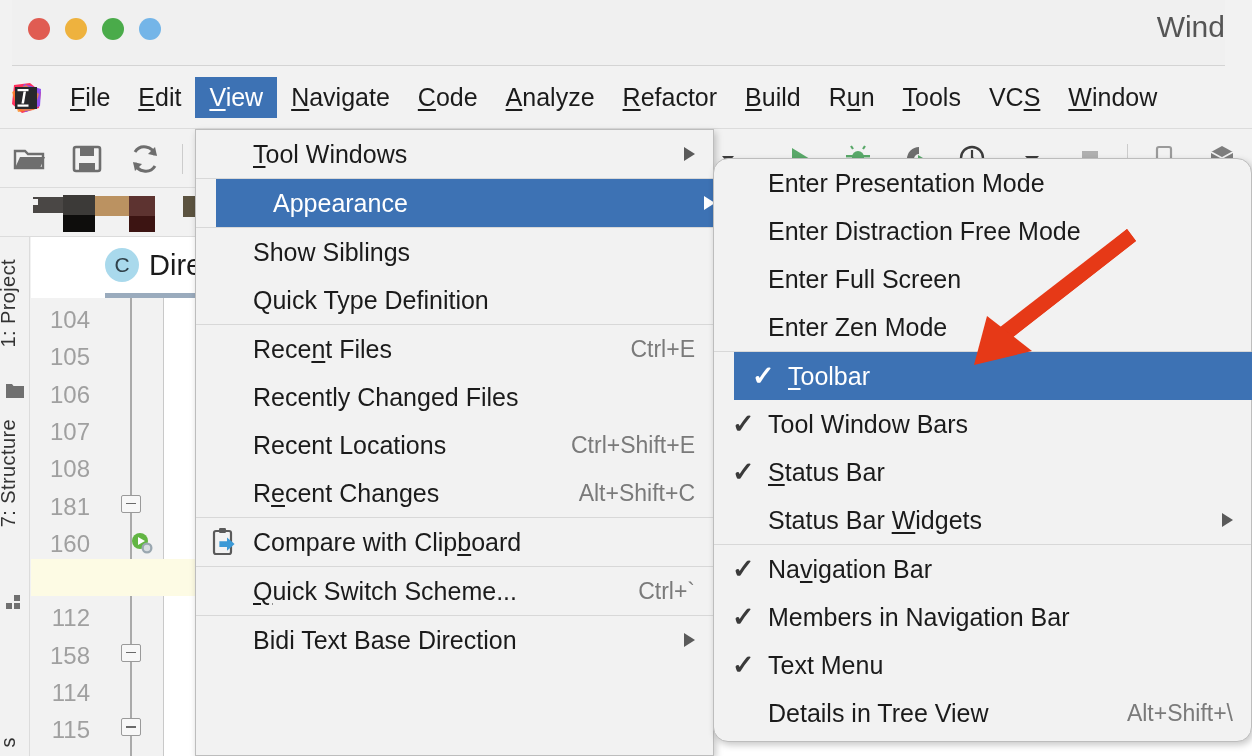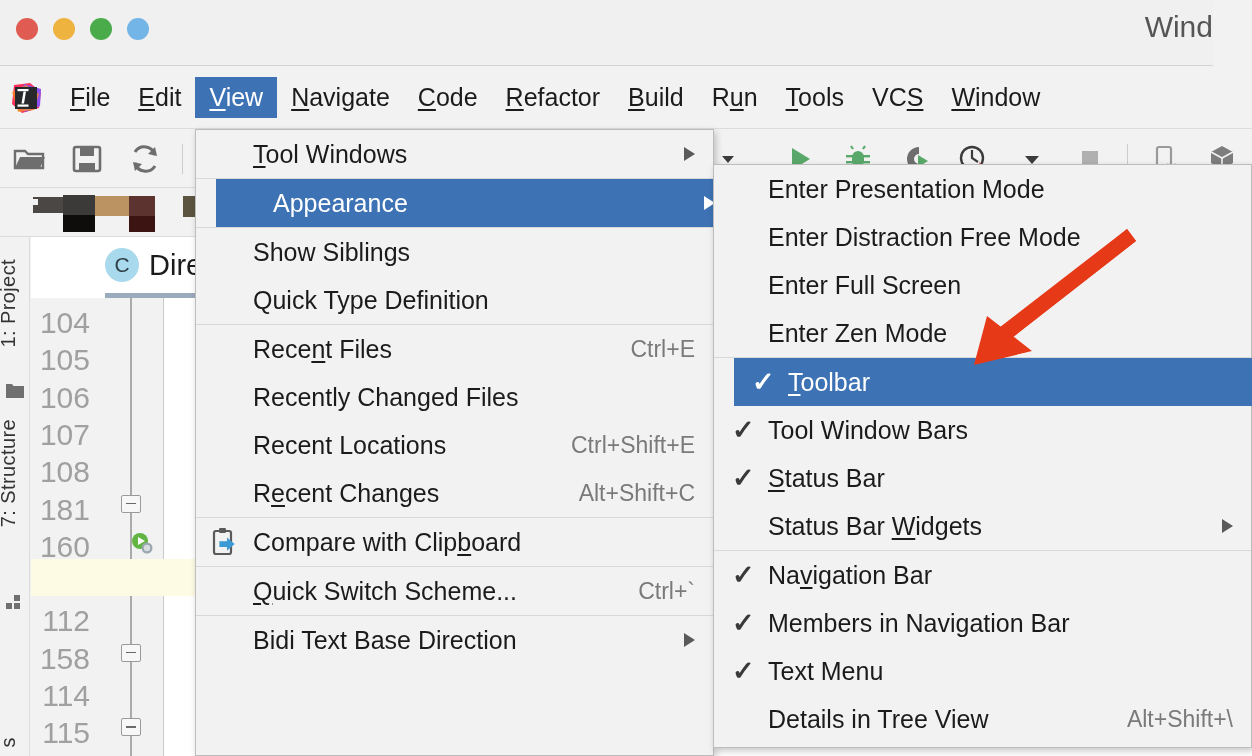--- a/index.html
+++ b/index.html
@@ -6,21 +6,21 @@
   html, body {
     width: 1252px; height: 756px;
     overflow: hidden;
     font-family: "Liberation Sans", sans-serif;
     background: #f2f2f2;
   }
   #root { position: relative; width: 1252px; height: 756px; }
 
   
   .titlebar {
-    position: absolute; left: 0; top: 0; width: 1213px; height: 66px;
+    position: absolute; left: 12px; top: 0; width: 1213px; height: 66px;
     background: #f0f0f0; border-bottom: 1px solid #d4d4d4;
   }
   .traffic { position: absolute; left: 16px; top: 18px; display: flex; gap: 15px; }
   .dot { width: 22px; height: 22px; border-radius: 50%; }
   .dot.red { background: #e05c52; }
   .dot.yellow { background: #eeb23e; }
   .dot.green { background: #4aab4a; }
   .dot.blue { background: #74b5e8; }
   .win-title {
     position: absolute; right: 0px; top: 10px;
@@ -93,21 +93,21 @@
   .tab-underline {
     position: absolute; left: 74px; top: 56px; width: 600px; height: 5px;
     background: #9aabbd;
   }
   .gutter {
     position: absolute; left: 0; top: 61px; width: 133px; height: 458px;
     background: #f2f2f2; border-right: 1px solid #c9c9c9;
   }
   .gutter-inner { position: absolute; left: 0; top: 0; width: 133px; }
   .lnum {
-    position: absolute; right: 74px; font-size: 30px; color: #a0a0a0;
+    position: absolute; right: 74px; font-size: 24px; color: #a0a0a0;
     text-align: right; line-height: 1;
   }
   .code-area {
     position: absolute; left: 134px; top: 61px; width: 1087px; height: 458px;
     background: #ffffff;
   }
   .fold-rail {
     position: absolute; left: 99px; top: 61px; width: 2px; height: 458px;
     background: #aaaaaa;
   }
@@ -127,21 +127,21 @@
   .gutter-hl { position: absolute; left: 0; width: 133px; height: 37px; background: #fdfbe4; }
   .run-gutter-icon { position: absolute; left: 100px; width: 22px; height: 22px; }
 
   
   .menupanel {
     position: absolute; background: #f2f2f2;
     border: 1px solid #bdbdbd;
     box-shadow: 2px 3px 7px rgba(0,0,0,0.22);
   }
   #view-menu { left: 195px; top: 129px; width: 519px; height: 627px; }
-  #appearance-menu { left: 713px; top: 164px; width: 539px; height: 584px; }
+  #appearance-menu { left: 713px; top: 158px; width: 539px; height: 584px; border-radius: 15px; }
 
   .row {
     position: relative; display: flex; align-items: center;
     height: 48px; width: 100%; white-space: nowrap;
   }
   .row.sel { background: #3d72b4; margin-left: 20px; }
   .row.sel .row-label, .row.sel .row-shortcut, .row.sel .check { color: #ffffff; }
   .row-label { font-size: 25px; color: #1b1b1b; line-height: 1; }
   .row-label u { text-decoration: underline; text-underline-offset: 3px; }
   .row-shortcut {
@@ -204,20 +204,21 @@
         <path d="M13.5 9.5 L16 9.5 L14 21.5 L11.5 21.5 Z" fill="#ffffff"></path>
         <rect x="7.5" y="22.5" width="11" height="2.2" fill="#ffffff"></rect>
       </svg>
     </div>
     <div id="menubar-items" style="display:flex;align-items:center;justify-content:flex-end;">
         <div class="menu-item"><span><u>F</u>ile</span></div>
         <div class="menu-item"><span><u>E</u>dit</span></div>
         <div class="menu-item active"><span><u>V</u>iew</span></div>
         <div class="menu-item"><span><u>N</u>avigate</span></div>
         <div class="menu-item"><span><u>C</u>ode</span></div>
+        <div class="menu-item"><span><u>A</u>nalyze</span></div>
         <div class="menu-item"><span><u>R</u>efactor</span></div>
         <div class="menu-item"><span><u>B</u>uild</span></div>
         <div class="menu-item"><span>R<u>u</u>n</span></div>
         <div class="menu-item"><span><u>T</u>ools</span></div>
         <div class="menu-item"><span>VC<u>S</u></span></div>
         <div class="menu-item"><span><u>W</u>indow</span></div>
       </div>
   </div>
 
   <div class="toolbar">

